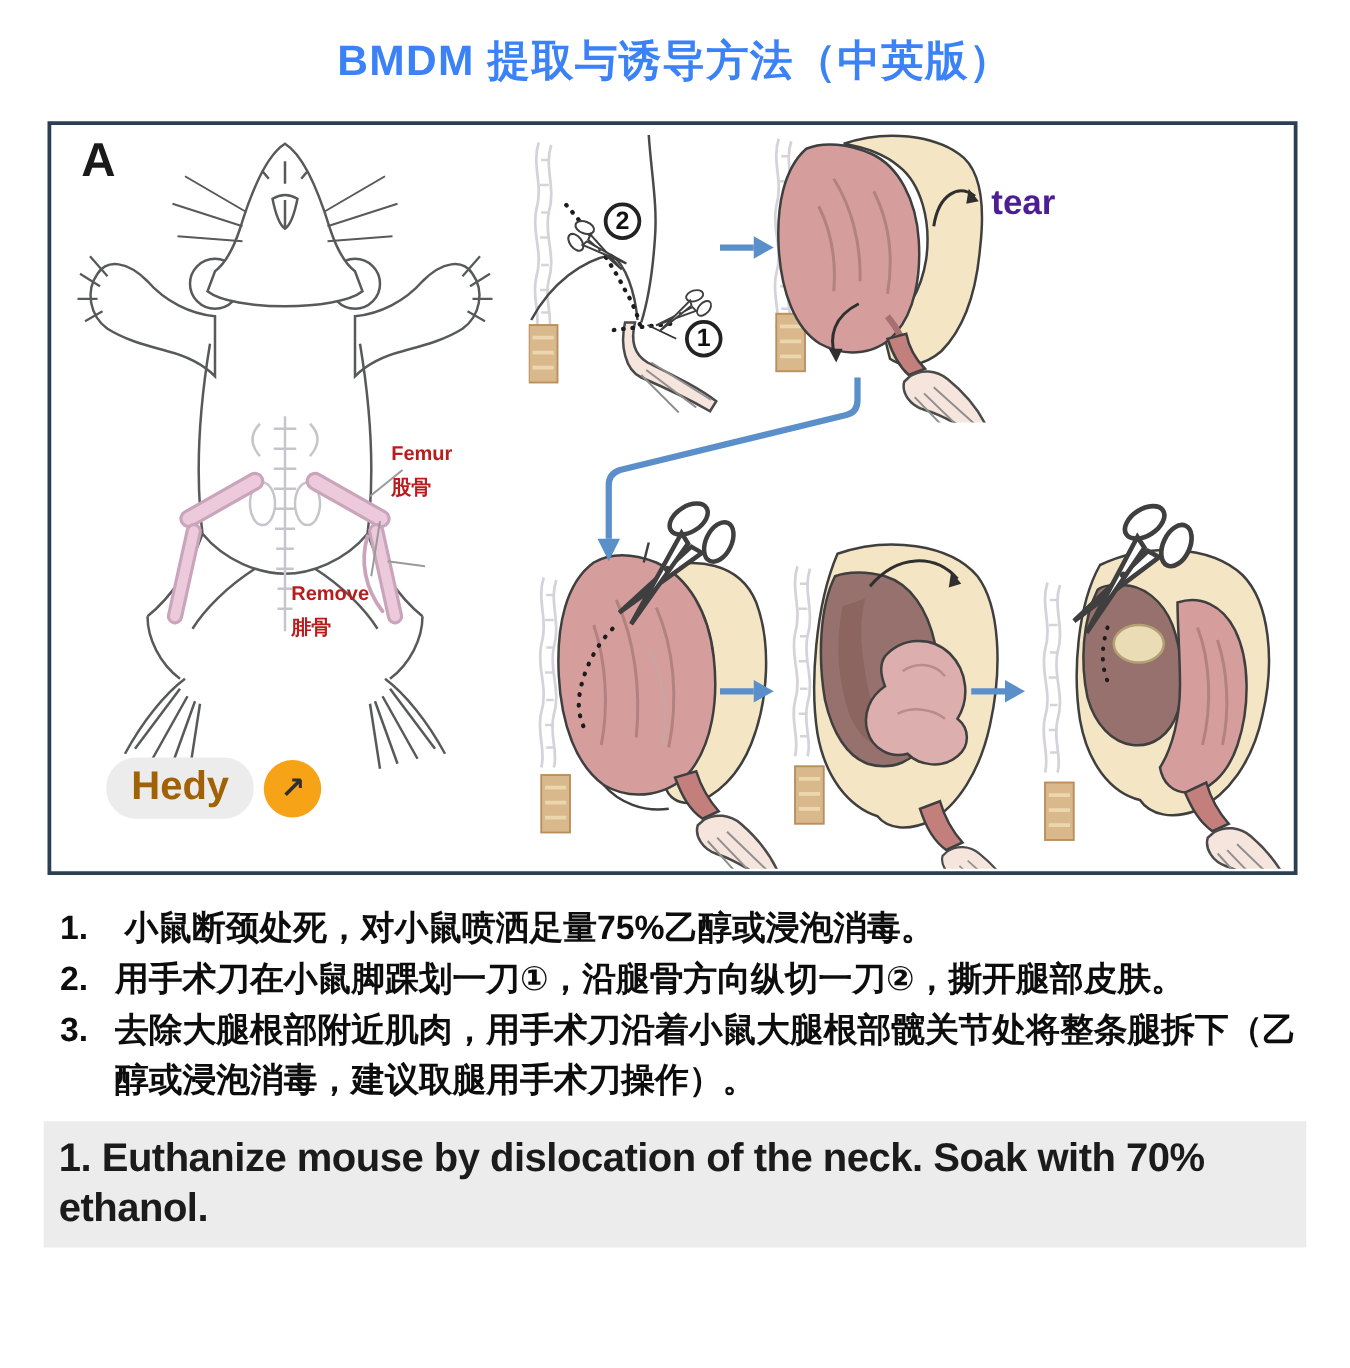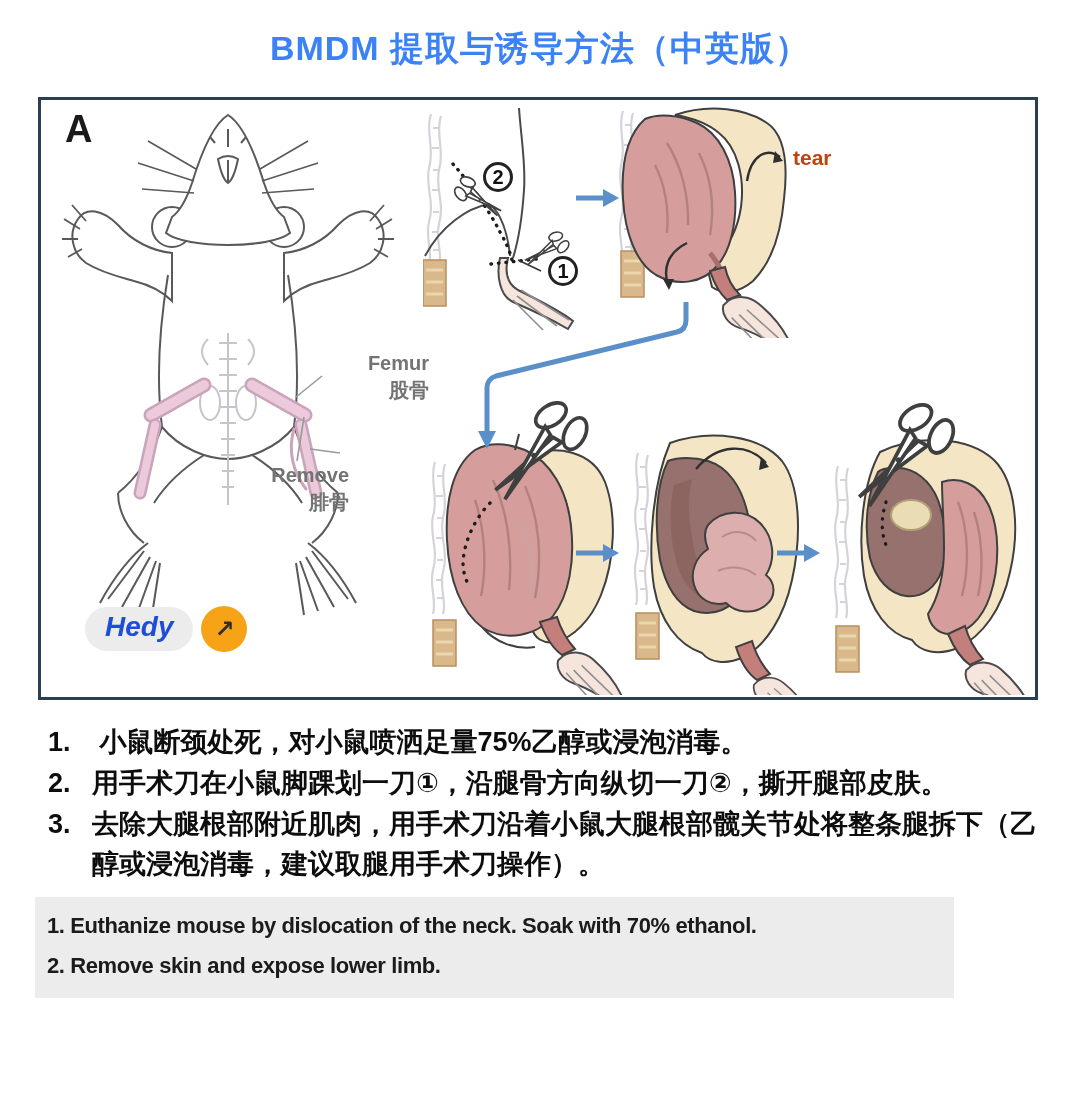--- a/index.html
+++ b/index.html
@@ -5,40 +5,40 @@
   html,body{margin:0;padding:0;background:#fff;}
   .page{position:relative;width:1080px;height:1094px;background:#fff;overflow:hidden;
         font-family:"Liberation Sans","DejaVu Sans",sans-serif;color:#111;}
   .title{position:absolute;top:26px;left:0;width:100%;text-align:center;
          font-size:34px;font-weight:bold;letter-spacing:1px;color:#3b82f6;}
   
   .panel{position:absolute;left:38px;top:97px;width:1000px;height:603px;
          border:3px solid #2b3f52;box-sizing:border-box;background:#fff;}
   .panel-label{position:absolute;left:24px;top:8px;font-size:38px;font-weight:bold;color:#1a1a1a;}
   .abs{position:absolute;}
-  .anat-label{position:absolute;text-align:right;font-weight:bold;font-size:20px;
-              line-height:27px;color:#737373;}
+  .anat-label{position:absolute;text-align:left;font-weight:bold;font-size:16px;
+              line-height:27px;color:#b91c1c;}
   .cut-marker{position:absolute;width:30px;height:30px;border:3px solid #222;border-radius:50%;
               display:flex;align-items:center;justify-content:center;
               font-size:20px;font-weight:bold;color:#111;background:#fff;box-sizing:border-box;}
-  .tear-label{position:absolute;font-size:21px;font-weight:bold;color:#c2410c;}
+  .tear-label{position:absolute;font-size:28px;font-weight:bold;color:#4c1d95;}
   .hedy{position:absolute;display:flex;align-items:center;}
   .hedy-pill{background:#ececec;border-radius:24px;padding:4px 20px 8px 20px;
-             font-size:28px;font-weight:bold;font-style:italic;color:#1d4ed8;}
+             font-size:32px;font-weight:bold;color:#a16207;}
   .hedy-circle{width:46px;height:46px;border-radius:50%;background:#f6a318;margin-left:8px;
                display:flex;align-items:center;justify-content:center;
                font-size:24px;font-weight:bold;color:#2f2f2f;}
   
   .zh-list{position:absolute;left:48px;top:722px;width:1000px;font-size:27px;font-weight:bold;
            line-height:40px;color:#0d0d0d;}
   .zh-item{display:flex;align-items:flex-start;margin-bottom:1px;}
   .zh-num{width:44px;flex:0 0 44px;}
   .zh-text{flex:1;}
-  .en-box{position:absolute;left:35px;top:897px;width:919px;box-sizing:border-box;
-          background:#ececec;padding:9px 12px 12px 12px;font-size:22px;font-weight:bold;
+  .en-box{position:absolute;left:35px;top:897px;width:1010px;box-sizing:border-box;
+          background:#ececec;padding:9px 12px 12px 12px;font-size:32px;font-weight:bold;
           line-height:40px;color:#1b1b1b;letter-spacing:-0.4px;}
   svg{display:block;}
 </style>
 </head>
 <body>
 
 <div class="page">
 
   <svg width="0" height="0" style="position:absolute">
     <defs>
@@ -255,16 +255,15 @@
       <div class="zh-text">用手术刀在小鼠脚踝划一刀①，沿腿骨方向纵切一刀②，撕开腿部皮肤。</div>
     </div>
     <div class="zh-item">
       <div class="zh-num">3.</div>
       <div class="zh-text">去除大腿根部附近肌肉，用手术刀沿着小鼠大腿根部髋关节处将整条腿拆下（乙醇或浸泡消毒，建议取腿用手术刀操作）。</div>
     </div>
   </div>
 
   <div class="en-box">
     <div>1. Euthanize mouse by dislocation of the neck. Soak with 70% ethanol.</div>
-    <div>2. Remove skin and expose lower limb.</div>
   </div>
 
 </div>
 
 </body></html>

